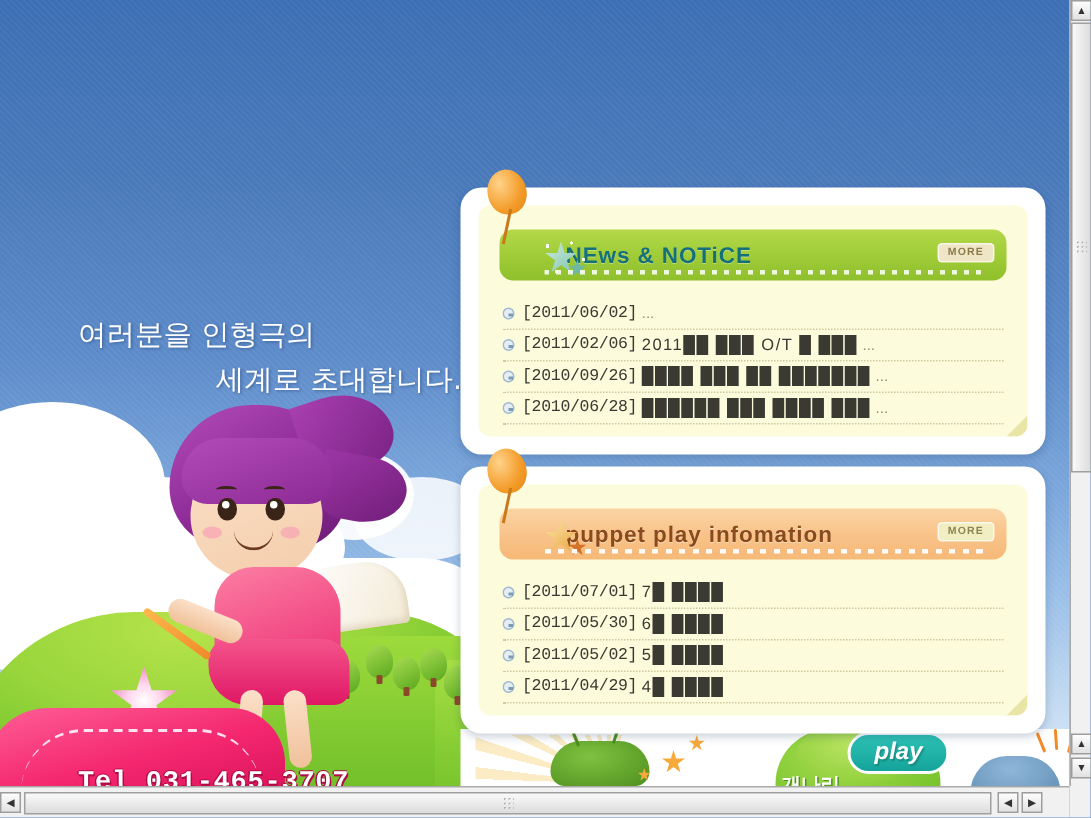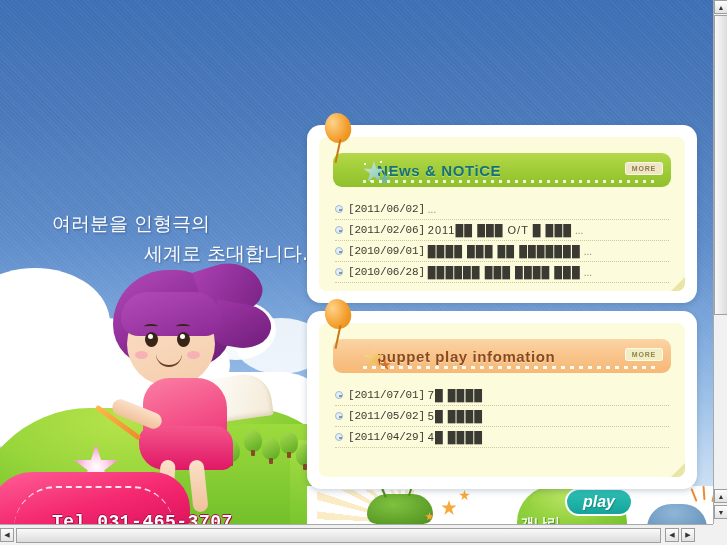--- a/index.html
+++ b/index.html
@@ -466,21 +466,21 @@
           <span class="ell">...</span>
         </div>
         <div class="row">
           <span class="bullet"></span>
           <span class="date">[2011/02/06]</span>
           <span class="txt tofu">2011██ ███ O/T █ ███</span>
           <span class="ell">...</span>
         </div>
         <div class="row">
           <span class="bullet"></span>
-          <span class="date">[2010/09/01]</span>
+          <span class="date">[2010/09/26]</span>
           <span class="txt tofu">████ ███ ██ ███████</span>
           <span class="ell">...</span>
         </div>
         <div class="row">
           <span class="bullet"></span>
           <span class="date">[2010/06/28]</span>
           <span class="txt tofu">██████ ███ ████ ███</span>
           <span class="ell">...</span>
         </div>
       </div>
@@ -499,20 +499,25 @@
         <div class="more">MORE</div>
       </div>
       <div class="list">
         <div class="row">
           <span class="bullet"></span>
           <span class="date">[2011/07/01]</span>
           <span class="txt tofu">7█ ████</span>
         </div>
         <div class="row">
           <span class="bullet"></span>
+          <span class="date">[2011/05/30]</span>
+          <span class="txt tofu">6█ ████</span>
+        </div>
+        <div class="row">
+          <span class="bullet"></span>
           <span class="date">[2011/05/02]</span>
           <span class="txt tofu">5█ ████</span>
         </div>
         <div class="row">
           <span class="bullet"></span>
           <span class="date">[2011/04/29]</span>
           <span class="txt tofu">4█ ████</span>
         </div>
       </div>
     </div>

